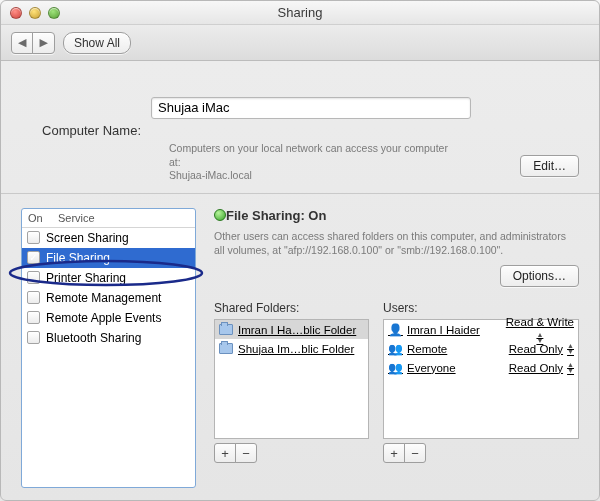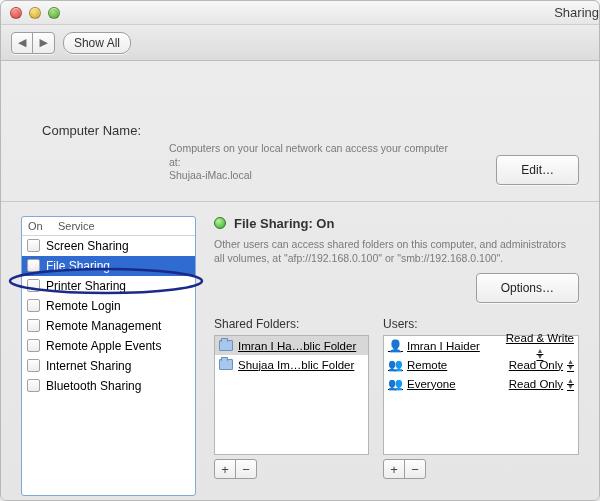--- a/index.html
+++ b/index.html
@@ -4,49 +4,49 @@
 <style>
   * { box-sizing: border-box; font-family: "Lucida Grande", "Helvetica Neue", Arial, sans-serif; }
   body { margin: 0; background: #fff; }
   .window { width: 600px; height: 501px; margin: 0 auto; background: linear-gradient(#ededed,#e5e5e5); border:1px solid #b8b8b8; border-radius: 6px; box-shadow: 0 8px 24px rgba(0,0,0,.25); position: relative; overflow: hidden; }
   .titlebar { height: 24px; display:flex; align-items:center; position:relative; background: linear-gradient(#f7f7f7,#e6e6e6); border-bottom:1px solid #cfcfcf; border-radius:6px 6px 0 0;}
   .traffic { display:flex; gap:7px; padding-left:9px;}
   .dot { width:12px; height:12px; border-radius:50%; border:1px solid rgba(0,0,0,.25); box-shadow: inset 0 1px 1px rgba(255,255,255,.6);}
   .dot.red{background:radial-gradient(circle at 40% 35%, #ff8e86, #d0443d);}
   .dot.yellow{background:radial-gradient(circle at 40% 35%, #ffe27a, #c8a032);}
   .dot.green{background:radial-gradient(circle at 40% 35%, #9fe37c, #57a035);}
-  .title { position:absolute; left:0; right:0; text-align:right; font-size:13px; color:#3a3a3a;}
+  .title { position:absolute; left:0; right:0; text-align:center; font-size:13px; color:#3a3a3a;}
   .toolbar { height:36px; display:flex; align-items:center; padding:0 10px; gap:8px; background:linear-gradient(#ececec,#dcdcdc); border-bottom:1px solid #bcbcbc;}
   .segbtn { display:flex; }
   .tb-btn { height:22px; background:linear-gradient(#fdfdfd,#ededed); border:1px solid #9e9e9e; border-radius:10px; font-size:12px; padding:0 10px; color:#333; box-shadow:0 1px 0 rgba(255,255,255,.7),inset 0 1px 0 rgba(255,255,255,.8); cursor:default; display:flex; align-items:center; justify-content:center;}
   .seg-left{border-radius:4px 0 0 4px;}
   .seg-right{border-radius:0 4px 4px 0; margin-left:-1px;}
   .arrow { font-size:11px; color:#6b6b6b; padding:0 6px;}
   .content { padding:16px 20px 20px 20px; }
   .row-name { display:flex; align-items:center; gap:10px; margin-bottom:4px;}
   .lbl { font-size:13px; color:#333; }
   .name-input { flex:0 0 320px; height:22px; border:1px solid #b7b7b7; border-radius:3px; background:#fff; padding:0 6px; font-size:13px; box-shadow: inset 0 1px 2px rgba(0,0,0,.12);}
   .subnote { font-size:10.5px; color:#7a7a7a; margin-left:148px; margin-top:2px; line-height:1.3; max-width:280px;}
   .edit-row { display:flex; justify-content:flex-end; margin-top:-28px;}
-  .std-btn { height:30px; background:linear-gradient(#fdfdfd,#ededed); border:1px solid #9e9e9e; border-radius:4px; font-size:12px; padding:0 24px; color:#222; box-shadow:0 1px 0 rgba(255,255,255,.7),inset 0 1px 0 rgba(255,255,255,.8);}
+  .std-btn { height:22px; background:linear-gradient(#fdfdfd,#ededed); border:1px solid #9e9e9e; border-radius:4px; font-size:12px; padding:0 12px; color:#222; box-shadow:0 1px 0 rgba(255,255,255,.7),inset 0 1px 0 rgba(255,255,255,.8);}
   .divider { border-top:1px solid #c9c9c9; margin:16px -20px 0 -20px;}
   .cols { display:flex; gap:18px; padding-top:14px;}
   .leftcol { width:175px;}
   .svc-list { height:280px; border:1px solid #7fa9d8; border-radius:3px; background:#fff; position:relative;}
   .svc-head { display:flex; font-size:11px; color:#555; border-bottom:1px solid #d5d5d5; padding:3px 14px 3px 6px;}
   .svc-head div:first-child{width:30px;}
   .svc-items { font-size:12px; }
   .svc-row { display:flex; align-items:center; height:20px; padding-left:5px; gap:4px;}
   .svc-row.selected{ background:#2f6bd0; color:#fff;}
   .ckbox { width:13px; height:13px; border:1px solid #a3a3a3; border-radius:2px; background:linear-gradient(#fff,#ececec); display:flex; align-items:center; justify-content:center; font-size:10px;}
   .ckbox.checked{ background:linear-gradient(#fff,#e8e8e8);}
   .svc-label { flex:1; padding-left:2px;}
   .callout { position:absolute; left:-16px; top:50px; width:200px; height:28px; pointer-events:none;}
   .rightcol { flex:1; }
-  .status-row { display:flex; align-items:center; gap:8px; font-size:13px; font-weight:bold; color:#333;}
+  .status-row { display:flex; align-items:center; gap:0; font-size:13px; font-weight:bold; color:#333;}
   .green-dot { width:12px; height:12px; border-radius:50%; background:radial-gradient(circle at 35% 30%, #b7f59b, #3aa42c); border:1px solid #2a7a1f;}
   .desc { font-size:10.5px; color:#7a7a7a; margin-top:6px; line-height:1.35;}
   .opt-row { display:flex; justify-content:flex-end; margin-top:8px;}
   .panels { display:flex; gap:14px; margin-top:14px;}
   .panel { flex:1; }
   .panel-title{ font-size:12px; color:#333; margin-bottom:4px;}
   .list { height:120px; border:1px solid #b5b5b5; background:#fff; font-size:11.5px;text-decoration:underline;}
   .list-row { display:flex; align-items:center; height:19px; padding:0 4px; gap:5px;}
   .list-row.sel{ background:#d7d7d7;}
   .ficon{ width:14px; height:11px; background:#a7c7ec; border:1px solid #6b91bf; border-radius:1px; position:relative;}
@@ -80,20 +80,21 @@
       <div class="tb-btn seg-left arrow">◀</div>
       <div class="tb-btn seg-right arrow">▶</div>
     </div>
     <div class="tb-btn">Show All</div>
   </div>
 
   <div class="content">
 
     <div class="row-name">
       <span class="lbl" style="width:120px; text-align:right;margin-top:46px;">Computer Name:</span>
+      <input class="name-input" value="Shujaa iMac" style="">
     </div>
     <div class="subnote">
       <span>Computers on your local network can access your computer at:</span><br>
       <span>Shujaa-iMac.local</span>
     </div>
     <div class="edit-row">
       <button class="std-btn">Edit…</button>
     </div>
 
     <div class="divider"></div>
@@ -114,33 +115,25 @@
             <div class="svc-row selected">
                 <div class="ckbox checked">✓</div>
                 <div class="svc-label">File Sharing</div>
               </div>
             <div class="svc-row">
                 <div class="ckbox"></div>
                 <div class="svc-label">Printer Sharing</div>
               </div>
             <div class="svc-row">
                 <div class="ckbox"></div>
-                <div class="svc-label">Remote Login</div>
-              </div>
-            <div class="svc-row">
-                <div class="ckbox"></div>
                 <div class="svc-label">Remote Management</div>
               </div>
             <div class="svc-row">
                 <div class="ckbox"></div>
                 <div class="svc-label">Remote Apple Events</div>
-              </div>
-            <div class="svc-row">
-                <div class="ckbox"></div>
-                <div class="svc-label">Internet Sharing</div>
               </div>
             <div class="svc-row">
                 <div class="ckbox"></div>
                 <div class="svc-label">Bluetooth Sharing</div>
               </div>
           </div>
           <svg class="callout" viewBox="0 0 200 28">
               <ellipse cx="100" cy="14" rx="96" ry="12" fill="none" stroke="#1a2a8a" stroke-width="2.5"></ellipse>
             </svg>
         </div>

